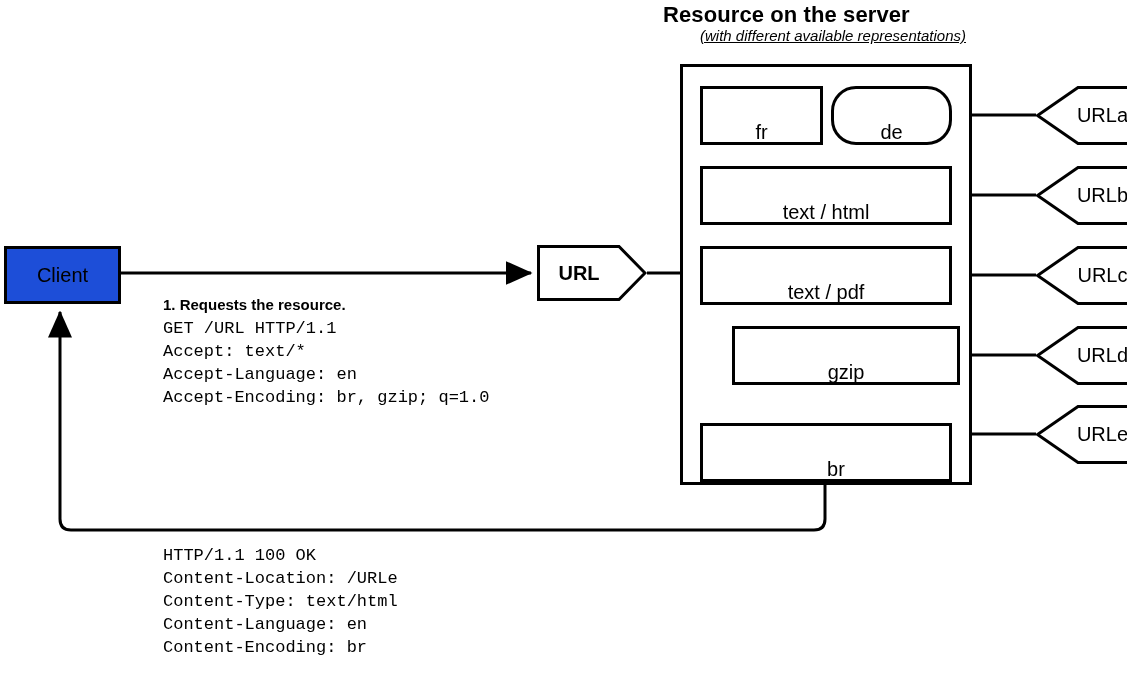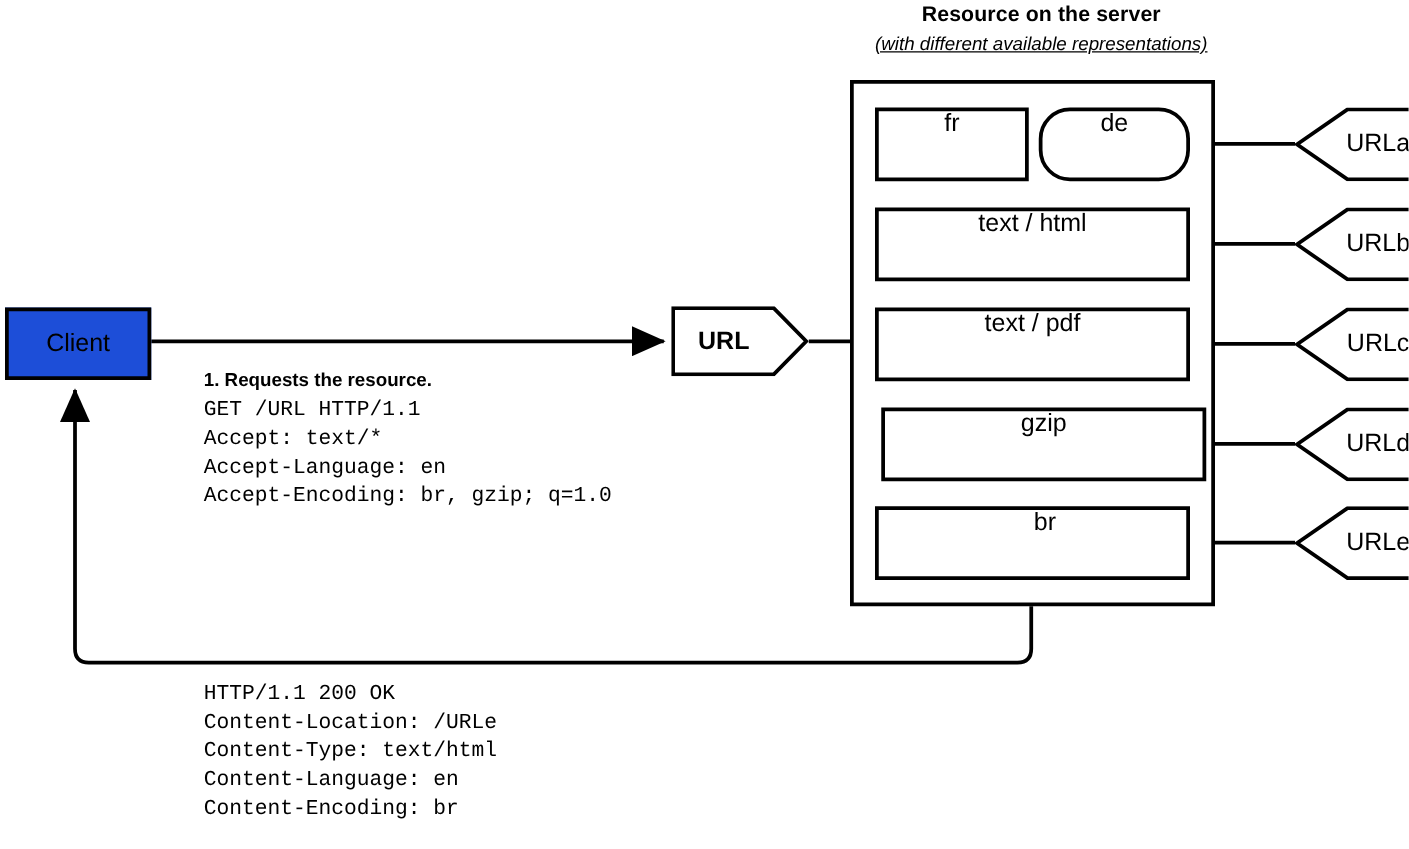--- a/index.html
+++ b/index.html
@@ -27,22 +27,21 @@
     height: 679px;
     pointer-events: none;
   }
 
   
   .server-title {
     position: absolute;
     left: 663px;
     top: 2px;
     width: 340px;
-    text-align: center;
-    font-size: 17px;
+    font-size: 22px;
     font-weight: bold;
     letter-spacing: 0.1px;
     white-space: nowrap;
   }
   .server-subtitle {
     position: absolute;
     left: 663px;
     top: 27px;
     width: 340px;
     text-align: center;
@@ -83,21 +82,21 @@
     background: #fff;
   }
 
   
   .rep-box {
     position: absolute;
     box-sizing: border-box;
     border: 3px solid #000;
     background: #fff;
     display: flex;
-    align-items: flex-start;
+    align-items: flex-end;
     justify-content: center;
     font-size: 20px;
     line-height: 1;
     white-space: nowrap;
   }
 
   
   .url-pentagon {
     position: absolute;
     left: 537px;
@@ -193,24 +192,24 @@
   </div>
   <div class="rep-box" style="left:831px; top:86px; width:121px; height:59px;border-radius:25px;">
     <span>de</span>
   </div>
   <div class="rep-box" style="left:700px; top:166px; width:252px; height:59px;">
     <span>text / html</span>
   </div>
   <div class="rep-box" style="left:700px; top:246px; width:252px; height:59px;">
     <span>text / pdf</span>
   </div>
-  <div class="rep-box" style="left:705px; top:326px; width:260px; height:59px;">
+  <div class="rep-box" style="left:732px; top:326px; width:228px; height:59px;">
     <span>gzip</span>
   </div>
-  <div class="rep-box" style="left:700px; top:405px; width:252px; height:59px;padding-left:20px;">
+  <div class="rep-box" style="left:700px; top:423px; width:252px; height:59px;padding-left:20px;">
     <span>br</span>
   </div>
 
   <div class="node-box client-box">
     <span>Client</span>
   </div>
 
   <div class="url-pentagon">
     <svg width="110" height="56" viewBox="0 0 110 56" xmlns="http://www.w3.org/2000/svg">
       <path d="M1.5,1.5 L82,1.5 L108,28 L82,54.5 L1.5,54.5 Z" fill="#fff" stroke="#000" stroke-width="3" stroke-linejoin="miter"></path>
@@ -255,20 +254,20 @@
 
   <div class="annotation ann-request">
     <p class="ann-title">1. Requests the resource.</p>
     <p class="ann-line">GET /URL HTTP/1.1</p>
     <p class="ann-line">Accept: text/*</p>
     <p class="ann-line">Accept-Language: en</p>
     <p class="ann-line">Accept-Encoding: br, gzip; q=1.0</p>
   </div>
 
   <div class="annotation ann-response">
-    <p class="ann-line">HTTP/1.1 200 OK</p>
+    <p class="ann-line">HTTP/1.1 100 OK</p>
     <p class="ann-line">Content-Location: /URLe</p>
     <p class="ann-line">Content-Type: text/html</p>
     <p class="ann-line">Content-Language: en</p>
     <p class="ann-line">Content-Encoding: br</p>
   </div>
 
 </div>
 
 </body></html>

